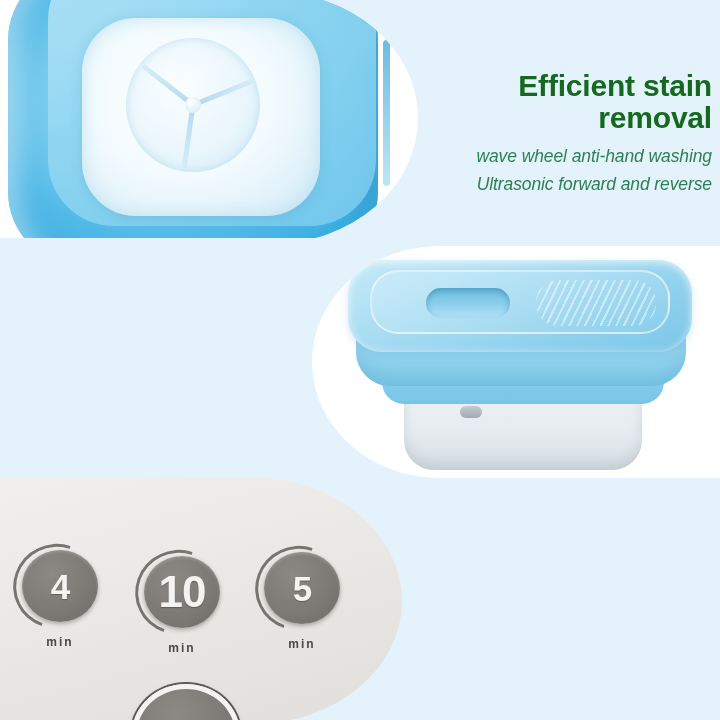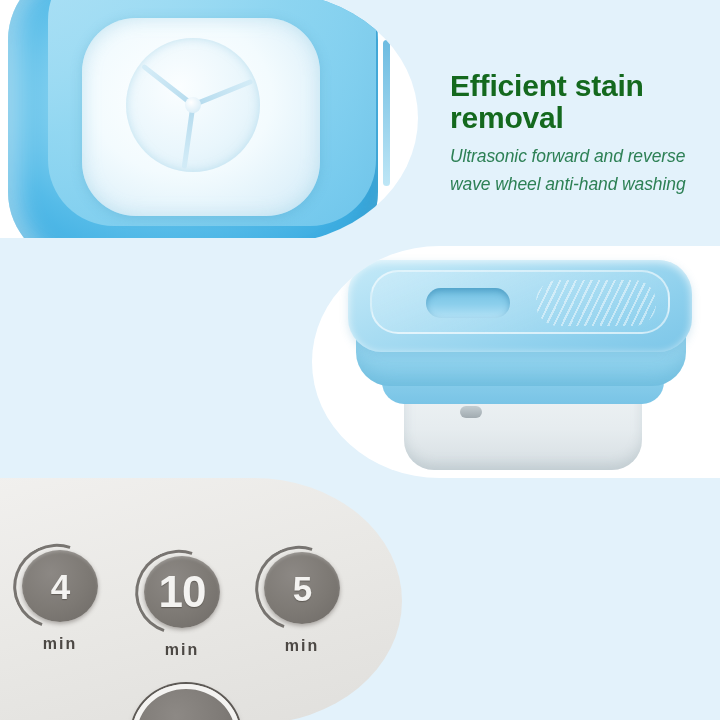--- a/index.html
+++ b/index.html
@@ -47,21 +47,21 @@
   .body-copy {
     color: #2d8055;
     font-style: italic;
     font-size: 17.5px;
     line-height: 1.62;
     letter-spacing: -0.1px;
   }
   .body-copy .line { display: block; white-space: pre; }
 
   
-  #stain-text   { left: 450px; top: 70px;  width: 262px; text-align: left; }
+  #stain-text   { left: 450px; top: 70px;  width: 262px; text-align: right; }
   #stain-text .body-copy { margin-top: 7px; }
 
   
   #stain-photo {
     position: absolute;
     left: -10px; top: -8px;
     width: 428px; height: 252px;
     background: #ffffff;
     border-top-right-radius: 150px 128px;
     border-bottom-right-radius: 150px 128px;
@@ -257,21 +257,21 @@
     font-size: 35px;
     line-height: 1;
     letter-spacing: -1px;
     text-shadow: 0 1px 1px rgba(60,55,50,.5);
   }
   .timer-unit {
     margin-top: 13px;
     text-align: center;
     color: #4c4844;
     font-weight: bold;
-    font-size: 16px;
+    font-size: 12px;
     letter-spacing: 2px;
   }
   #timer-4  { left: 36px;  top: 72px;  }
   #timer-10 { left: 158px; top: 78px;  }
   #timer-5  { left: 278px; top: 74px;  }
   #timer-10 .timer-num { font-size: 44px; }
 
   #power-button {
     position: absolute;
     left: 146px; top: 206px;
@@ -311,22 +311,22 @@
       </div>
       <div id="tub-hinge"></div>
     </div>
 
     <div class="text-block" id="stain-text">
       <div class="heading">
         <span class="line">Efficient stain</span>
         <span class="line">removal</span>
       </div>
       <div class="body-copy">
+        <span class="line">wave wheel anti-hand washing</span>
         <span class="line">Ultrasonic forward and reverse</span>
-        <span class="line">wave wheel anti-hand washing</span>
       </div>
     </div>
   </div>
 
   <div class="section" id="section-foldable">
 
     <div id="foldable-photo">
       <div id="fm-base"></div>
       <div id="fm-skirt"></div>
       <div id="fm-body"></div>

